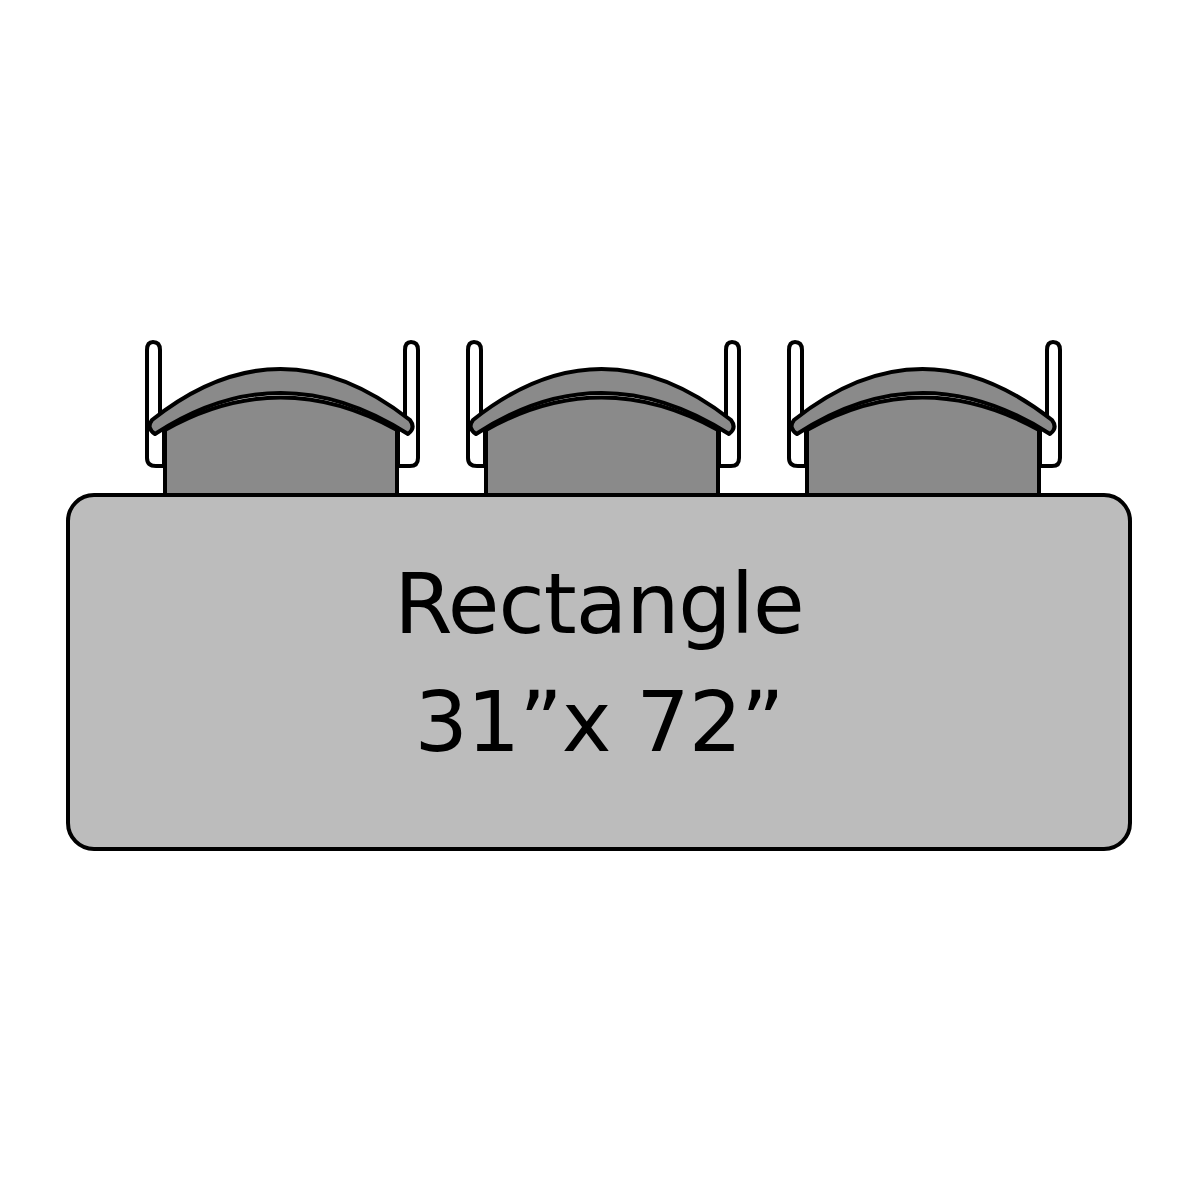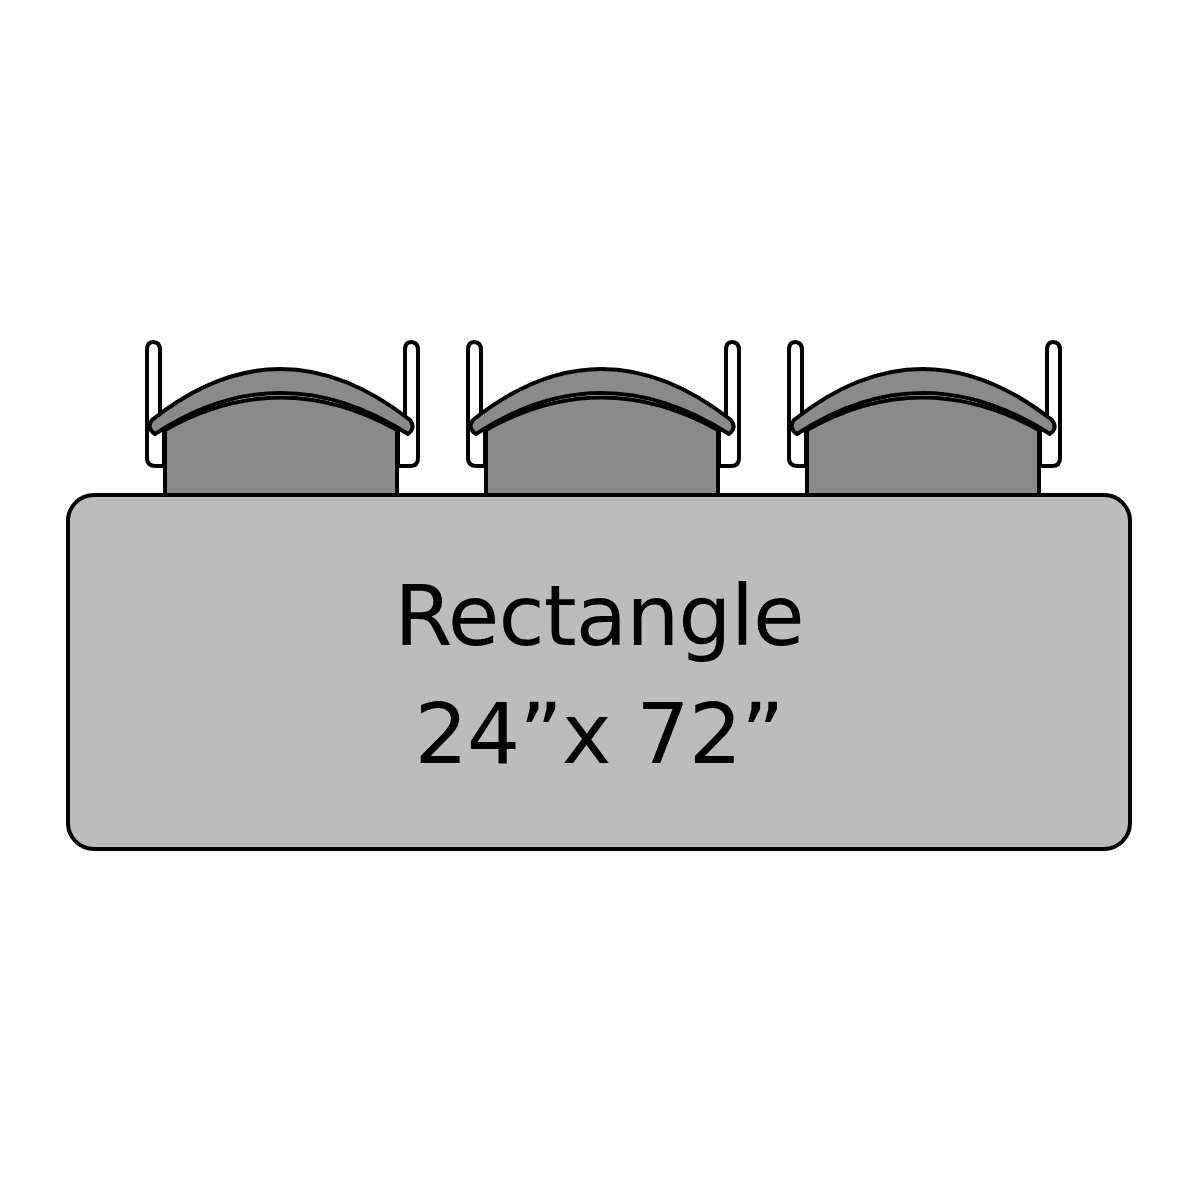--- a/index.html
+++ b/index.html
@@ -26,21 +26,20 @@
       top: 493px;
       width: 1066px;
       height: 358px;
       display: flex;
       flex-direction: column;
       align-items: center;
       justify-content: center;
       font-family: "DejaVu Sans", "Liberation Sans", sans-serif;
       color: #000000;
       pointer-events: none;
-      margin-top: 12px;
     }
     .label-line {
       font-size: 84px;
       line-height: 118px;
       letter-spacing: -1px;
       white-space: nowrap;
     }
     .label-line.shape { margin-top: -18px; }
   </style>
 </head>
@@ -69,15 +68,15 @@
     </g>
     <g transform="translate(642,0)">
       <use href="#chair-shape"></use>
     </g>
 
     <rect x="68" y="495" width="1062" height="354" rx="26" ry="26" fill="#bcbcbc" stroke="#000000" stroke-width="4"></rect>
   </svg>
 
   <div class="label-block">
     <div class="label-line shape">Rectangle</div>
-    <div class="label-line">24”x 72”</div>
+    <div class="label-line">31”x 72”</div>
   </div>
 </div>
 
 </body></html>

